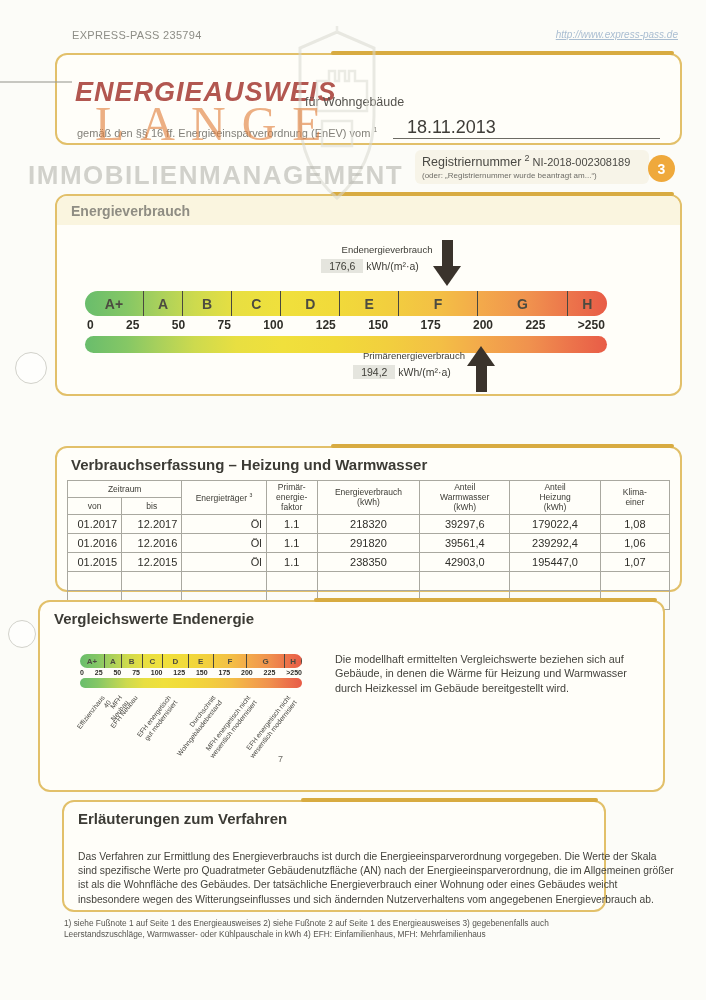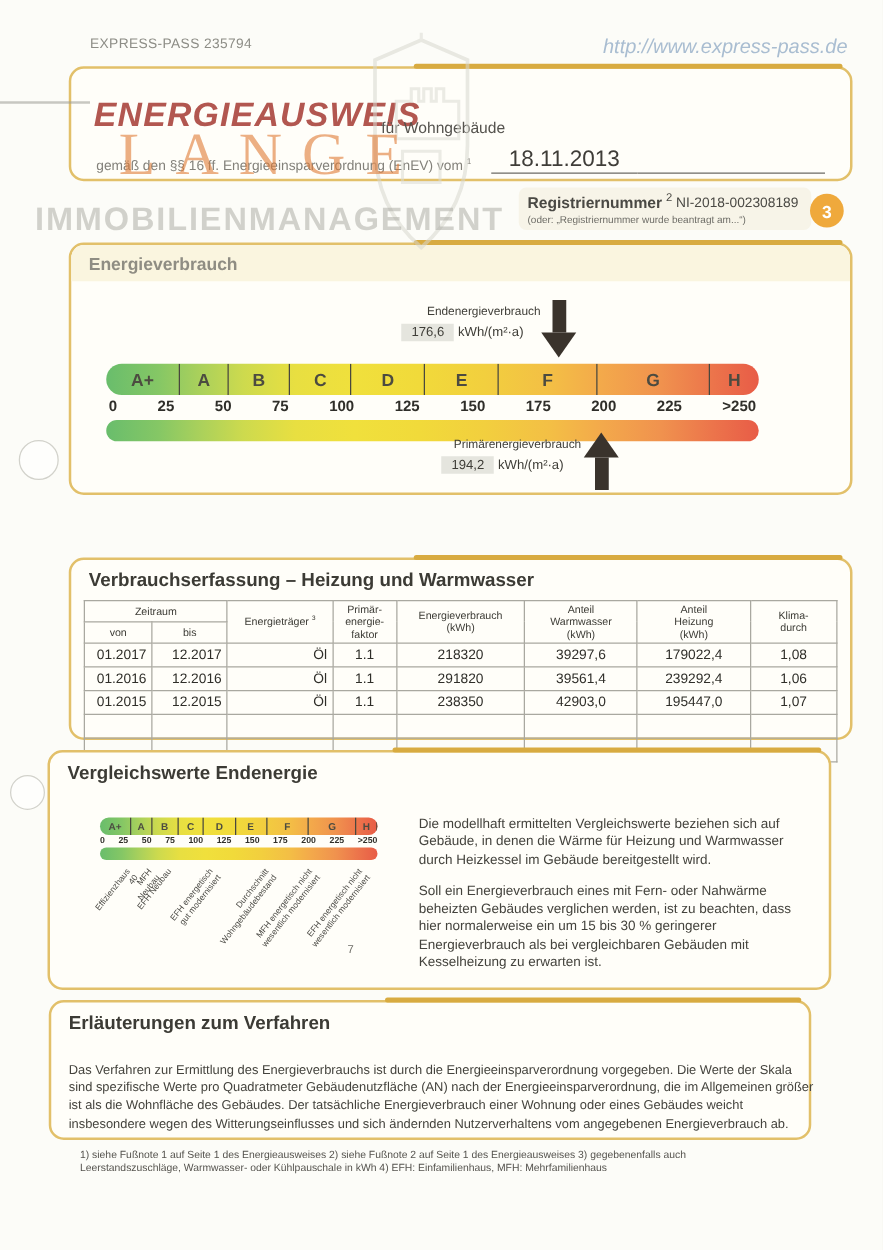--- a/index.html
+++ b/index.html
@@ -1,21 +1,21 @@
 <!DOCTYPE html>
 <html><head>
 <meta charset="utf-8">
 <style>
   html,body{margin:0;padding:0;}
   body{width:706px;height:1000px;background:#f4f3ee;font-family:"Liberation Sans",sans-serif;}
   .page{position:relative;width:706px;height:1000px;background:#fcfcf8;overflow:hidden;}
 
   
   .meta-left{position:absolute;left:72px;top:29px;font-size:11px;color:#8d8d86;letter-spacing:.3px;}
-  .meta-right{position:absolute;right:28px;top:29px;font-size:16px;color:#a9bdd1;font-style:italic;}
+  .meta-right{position:absolute;right:28px;top:29px;font-size:10px;color:#a9bdd1;font-style:italic;text-decoration:underline;}
 
   
   .gbox{position:absolute;background:#fffef9;border:2px solid #e2c06a;border-radius:12px;box-sizing:border-box;}
   .gbox::after{content:"";position:absolute;top:-4px;right:6px;width:55%;height:4px;background:#d8ab41;border-radius:3px;}
 
   
   .titlebox{left:55px;top:53px;width:627px;height:92px;}
   .main-title{position:absolute;left:18px;top:22px;font-size:27px;font-weight:bold;font-style:italic;color:#b25750;letter-spacing:1px;}
   .main-sub{position:absolute;left:248px;top:40px;font-size:12.5px;color:#55534e;}
   .law-line{position:absolute;left:20px;top:62px;right:20px;display:flex;align-items:flex-end;font-size:11px;color:#83817a;}
@@ -26,21 +26,21 @@
   
   .wm{position:absolute;pointer-events:none;z-index:9;}
   .wm-lange{left:95px;top:96px;font-family:"Liberation Serif",serif;font-size:48px;color:#e07b36;opacity:.6;letter-spacing:16px;}
   .wm-immo{left:28px;top:160px;font-size:26px;font-weight:bold;color:#a8a8a0;opacity:.5;letter-spacing:1.5px;}
   .wm-shield{left:262px;top:26px;opacity:.55;}
 
   
   .sec-title{position:absolute;left:65px;top:158px;font-size:15px;font-weight:bold;color:#6b6a62;}
   .regbox{position:absolute;left:415px;top:150px;width:234px;height:34px;background:#f7f4e8;border-radius:6px;padding:3px 7px;box-sizing:border-box;}
   .reg-l1{font-size:11px;color:#4a4944;}
-  .reg-l1 .bold{font-weight:bold;font-size:12.5px;margin-top:24px;}
+  .reg-l1 .bold{font-weight:normal;font-size:12.5px;margin-top:24px;}
   .reg-l1 .num{font-size:9px;}
   .reg-l2{font-size:8px;color:#6e6d67;margin-top:2px;}
   .page-circle{position:absolute;left:648px;top:155px;width:27px;height:27px;border-radius:50%;background:#efa93c;color:#fff;font-size:14px;font-weight:bold;display:flex;align-items:center;justify-content:center;}
 
   
   .evbox{left:55px;top:194px;width:627px;height:202px;}
   .ev-strip{position:absolute;left:0;top:0;right:0;height:29px;background:#faf5df;border-radius:10px 10px 0 0;display:flex;align-items:center;padding-left:14px;font-size:14px;font-weight:bold;color:#8f8d83;}
 
   .engrad{background:linear-gradient(90deg,#69bd6c 0%,#85c765 8%,#a8d05c 14%,#cdda4e 21%,#e8df41 29%,#f0e03c 38%,#f1da3a 48%,#f2cf3e 58%,#f3bf45 68%,#f3a94b 76%,#f0924e 85%,#ec744b 93%,#e85c47 100%);}
   .scalebar{position:absolute;left:28px;top:95px;width:522px;height:25px;border-radius:13px;display:flex;overflow:hidden;}
@@ -82,21 +82,21 @@
   .mini-bar .seg{font-size:8px;border-right:1px solid #49483e;}
   .mini-ticks{display:flex;justify-content:space-between;font-size:7px;font-weight:bold;color:#2f2e29;margin-top:1px;}
   .mini-band{width:222px;height:10px;border-radius:5px;margin-top:2px;}
   .vxlabels{position:relative;height:70px;}
   .vx{position:absolute;top:6px;font-size:6.8px;color:#4a4944;white-space:pre-line;text-align:right;transform:rotate(-52deg);transform-origin:top right;line-height:1.15;}
   .vgl-fn{position:absolute;left:238px;top:152px;font-size:9px;color:#6e6d67;}
   .vgl-text{position:absolute;left:295px;top:50px;width:318px;font-size:10.8px;color:#44433d;line-height:1.32;}
   .vgl-text p{margin:0 0 11px 0;}
 
   
-  .erlbox{left:39px;top:800px;width:610px;height:112px;}
+  .erlbox{left:62px;top:800px;width:544px;height:112px;}
   .erl-text{position:absolute;left:14px;top:36px;width:598px;font-size:10.3px;color:#44433d;line-height:1.38;margin-top:12px;}
 
   .footnotes{position:absolute;left:64px;top:918px;width:606px;font-size:8.3px;color:#55534e;line-height:1.35;white-space:pre-line;}
 
   .hole{position:absolute;border:1.5px solid #d2d2cb;border-radius:50%;background:rgba(255,255,255,.6);}
   .hole1{left:15px;top:352px;width:30px;height:30px;}
   .hole2{left:8px;top:620px;width:26px;height:26px;}
   sup{font-size:.6em;}
 </style>
 </head>
@@ -209,21 +209,21 @@
 faktor</th>
           <th rowspan="2">Energieverbrauch
 (kWh)</th>
           <th rowspan="2">Anteil
 Warmwasser
 (kWh)</th>
           <th rowspan="2">Anteil
 Heizung
 (kWh)</th>
           <th rowspan="2">Klima-
-durch</th>
+einer</th>
         </tr>
         <tr>
           <th>von</th>
           <th>bis</th>
         </tr>
       </thead>
       <tbody>
         <tr>
           <td class="lft">01.2017</td>
             <td class="lft">12.2017</td>
@@ -316,21 +316,20 @@
 Wohngebäudebestand</span>
         <span class="vx" style="right:25%">MFH energetisch nicht
 wesentlich modernisiert</span>
         <span class="vx" style="right:7%">EFH energetisch nicht
 wesentlich modernisiert</span>
       </div>
     </div>
     <div class="vgl-fn">7</div>
     <div class="vgl-text">
       <p>Die modellhaft ermittelten Vergleichswerte beziehen sich auf Gebäude, in denen die Wärme für Heizung und Warmwasser durch Heizkessel im Gebäude bereitgestellt wird.</p>
-      <p>Soll ein Energieverbrauch eines mit Fern- oder Nahwärme beheizten Gebäudes verglichen werden, ist zu beachten, dass hier normalerweise ein um 15 bis 30 % geringerer Energieverbrauch als bei vergleichbaren Gebäuden mit Kesselheizung zu erwarten ist.</p>
     </div>
   </div>
 
   <div class="gbox erlbox">
     <div class="box-h">Erläuterungen zum Verfahren</div>
     <div class="erl-text">Das Verfahren zur Ermittlung des Energieverbrauchs ist durch die Energieeinsparverordnung vorgegeben. Die Werte der Skala sind spezifische Werte pro Quadratmeter Gebäudenutzfläche (AN) nach der Energieeinsparverordnung, die im Allgemeinen größer ist als die Wohnfläche des Gebäudes. Der tatsächliche Energieverbrauch einer Wohnung oder eines Gebäudes weicht insbesondere wegen des Witterungseinflusses und sich ändernden Nutzerverhaltens vom angegebenen Energieverbrauch ab.</div>
   </div>
 
   <div class="footnotes">1) siehe Fußnote 1 auf Seite 1 des Energieausweises   2) siehe Fußnote 2 auf Seite 1 des Energieausweises   3) gegebenenfalls auch
 Leerstandszuschläge, Warmwasser- oder Kühlpauschale in kWh   4) EFH: Einfamilienhaus, MFH: Mehrfamilienhaus</div>

